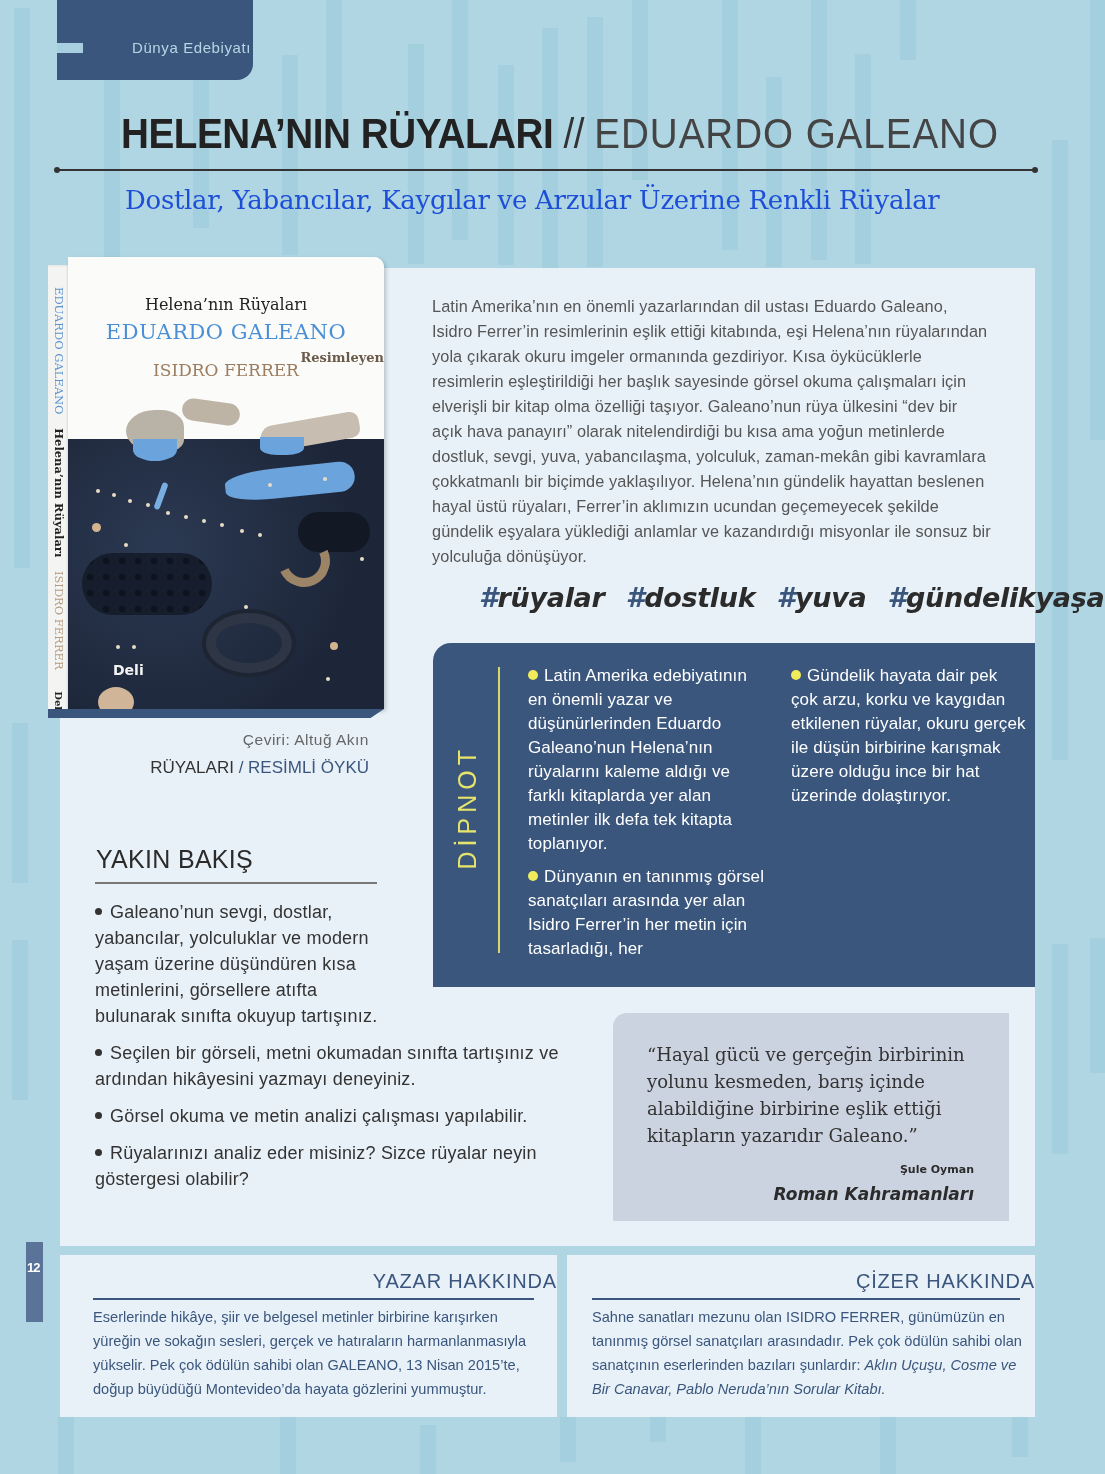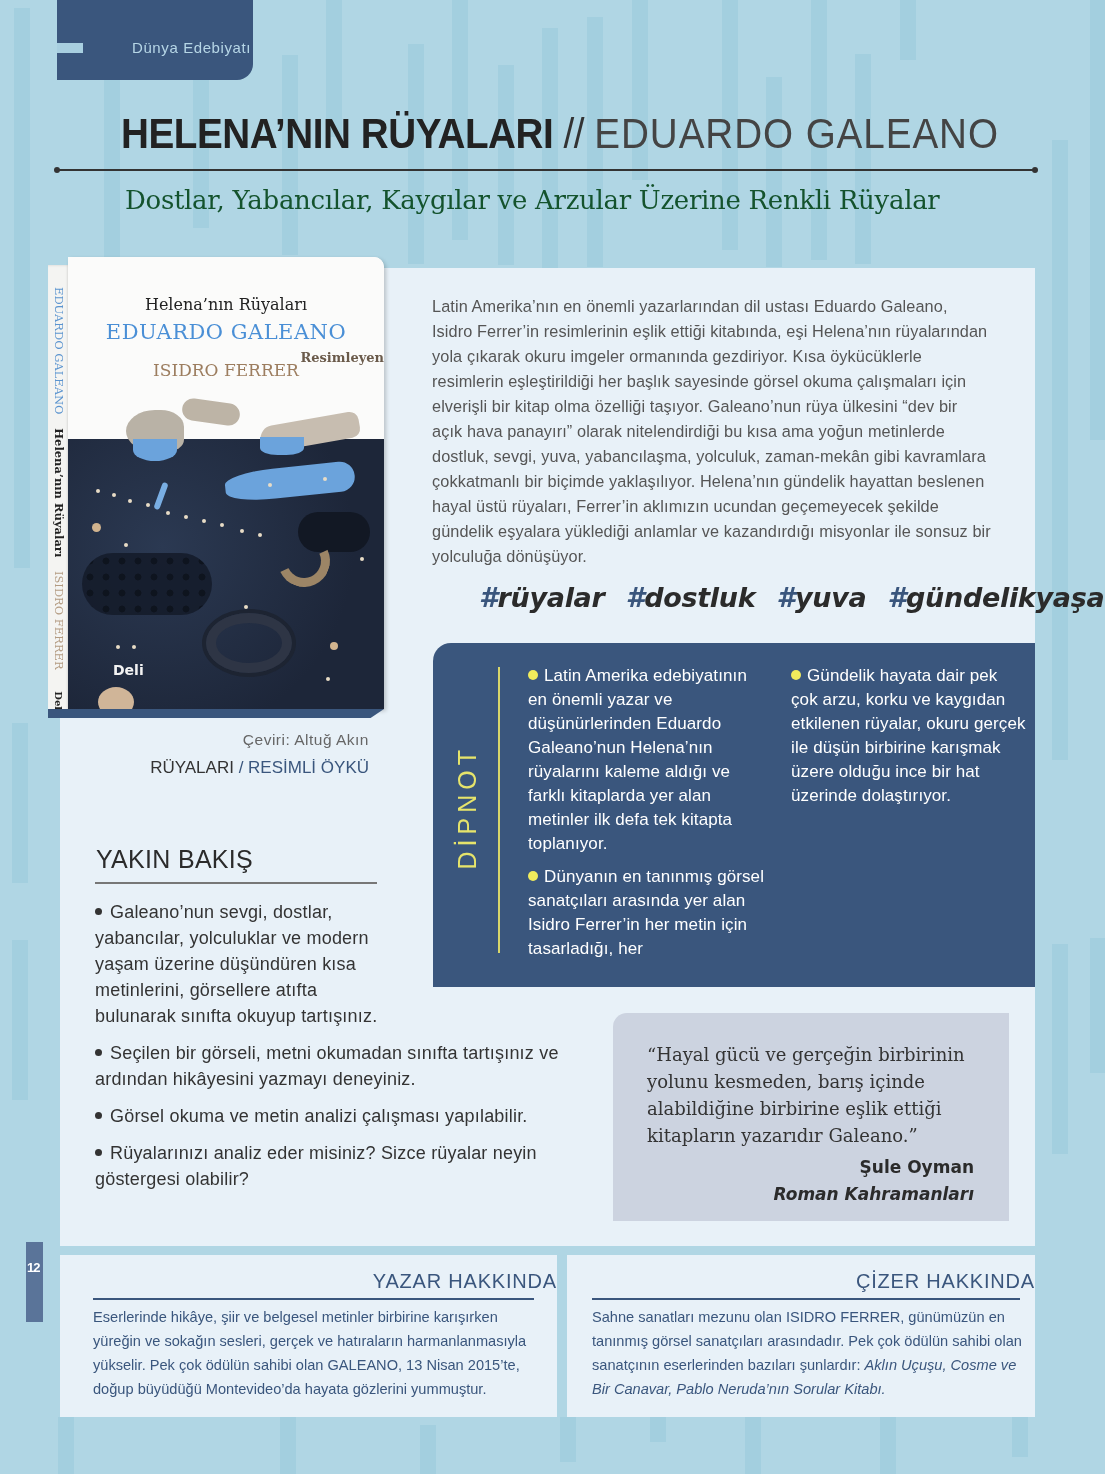--- a/index.html
+++ b/index.html
@@ -30,21 +30,21 @@
     font-family: "Liberation Sans", sans-serif; color: #222; letter-spacing: -0.5px;
     transform: scaleX(0.92); transform-origin: 560px 0;
   }
   #page-title .t-bold { font-weight: bold; }
   #page-title .t-sep { font-weight: normal; color: #333; }
   #page-title .t-thin { font-weight: normal; color: #444; letter-spacing: 1px; }
   #title-rule { left: 57px; top: 169px; width: 978px; height: 2px; background: #333; }
   .rule-dot { position: absolute; top: -2px; width: 6px; height: 6px; border-radius: 50%; background: #333; }
   #subtitle {
     left: 125px; top: 185px; width: 890px; font-family: "DejaVu Serif", serif;
-    font-size: 26px; color: #14532d; letter-spacing: -0.3px; white-space: nowrap;
+    font-size: 26px; color: #1d4ed8; letter-spacing: -0.3px; white-space: nowrap;
   }
 
   
   #main-panel { left: 60px; top: 268px; width: 975px; height: 978px; background: #e8f1f8; }
 
   
   #book { left: 48px; top: 257px; width: 336px; height: 462px; }
   #book .spine {
     position: absolute; left: 0; top: 8px; width: 22px; height: 452px; background: #f4f4f2;
     box-shadow: inset -2px 0 3px rgba(0,0,0,0.15);
@@ -111,21 +111,21 @@
   #yakin-heading { left: 96px; top: 845px; font-size: 25px; color: #2b2b2b; font-family: "Liberation Sans", sans-serif; letter-spacing: 0.3px; }
   #yakin-rule { left: 95px; top: 882px; width: 282px; height: 2px; background: #777; }
   #yakin-list { left: 95px; top: 899px; width: 480px; font-family: "Liberation Sans", sans-serif; font-size: 18px; line-height: 26px; color: #333; letter-spacing: 0.2px; }
   #yakin-list .li { margin-bottom: 11px; }
   #yakin-list .li0 { width: 300px; }
   #yakin-list .b { display: inline-block; width: 7px; height: 7px; border-radius: 50%; background: #333; margin-right: 8px; vertical-align: 3px; }
 
   
   #quote-box { left: 613px; top: 1013px; width: 396px; height: 208px; background: #ccd3e0; border-top-left-radius: 14px; }
   #quote-text { position: absolute; left: 34px; top: 28px; width: 350px; font-family: "DejaVu Serif", serif; font-size: 18px; line-height: 27px; color: #333; }
-  #quote-author { position: absolute; right: 35px; top: 144px; text-align: right; font-weight: bold; font-size: 17px; color: #2b2b2b; font-family: "DejaVu Sans", sans-serif; }
+  #quote-author { position: absolute; right: 35px; top: 150px; text-align: right; font-weight: bold; font-size: 11px; color: #2b2b2b; font-family: "DejaVu Sans", sans-serif; }
   #quote-source { position: absolute; right: 35px; top: 171px; text-align: right; font-weight: bold; font-style: italic; font-size: 17px; color: #2b2b2b; font-family: "DejaVu Sans", sans-serif; }
 
   
   #page-number { left: 26px; top: 1242px; width: 17px; height: 80px; background: #5a7499; }
   #page-number span { position: absolute; left: 1px; top: 18px; font-size: 13px; color: #fff; font-weight: bold; font-family: "Liberation Sans", sans-serif; letter-spacing: -1px; }
 
   
   .info-box { position: absolute; top: 1255px; height: 162px; background: #e8f1f8; }
   #author-box { left: 60px; width: 497px; }
   #illustrator-box { left: 567px; width: 468px; }

